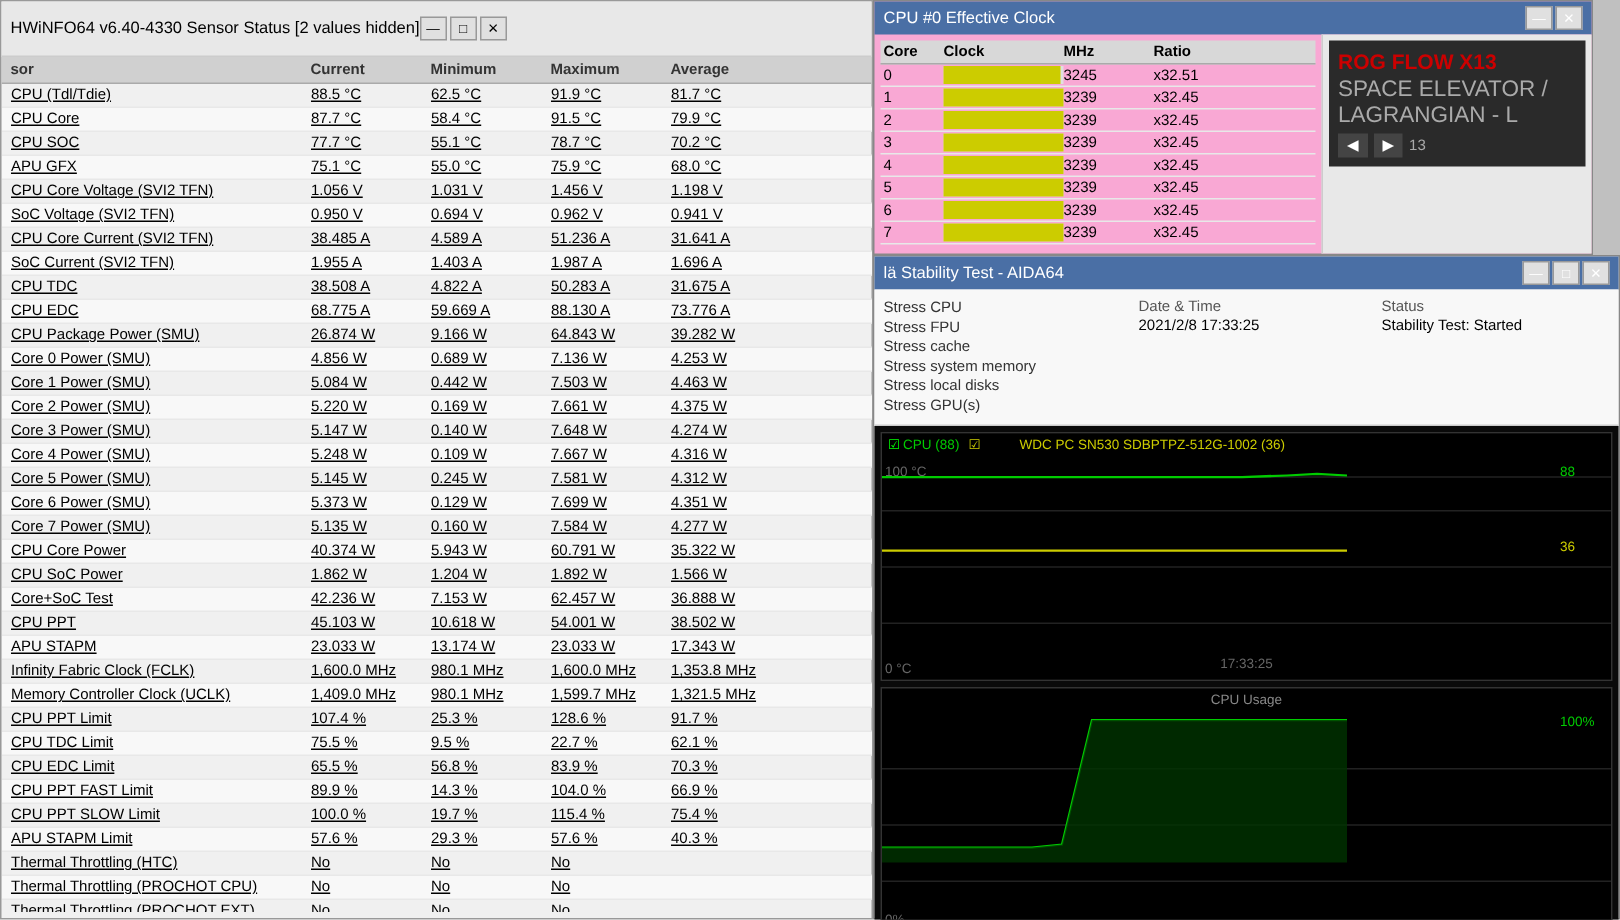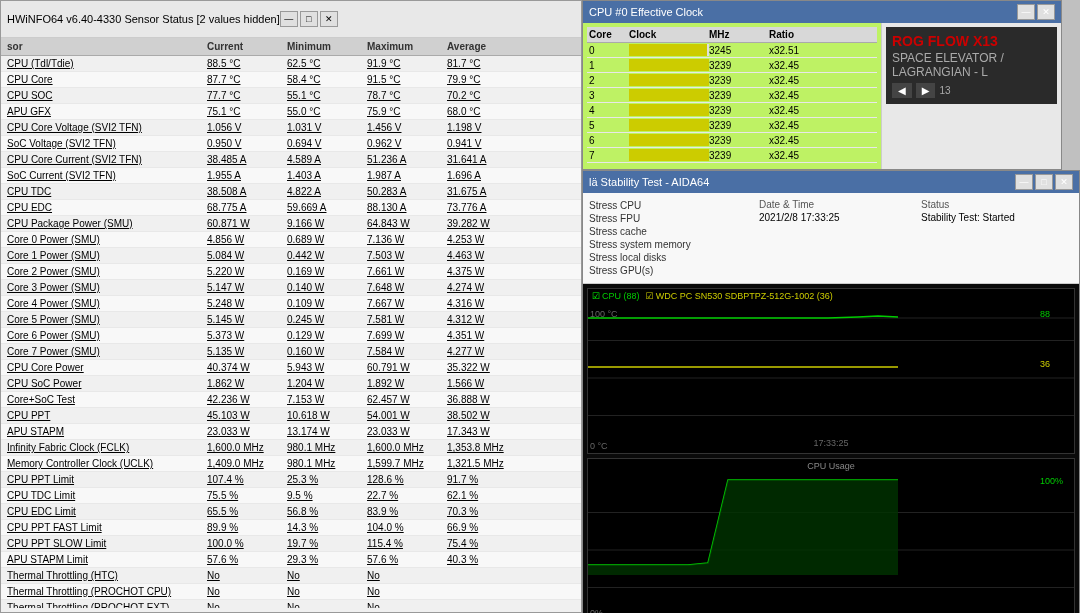--- a/index.html
+++ b/index.html
@@ -111,21 +111,21 @@
       border-bottom: 1px solid #aaa;
     }
 
     
     .cpu-clock-window {
       position: absolute;
       left: 582px;
       top: 0;
       width: 480px;
       height: 170px;
-      background: #bef264;
+      background: #f9a8d4;
       border: 1px solid #888;
     }
 
     .cpu-clock-header {
       background: #4a6fa5;
       color: white;
       padding: 3px 6px;
       font-size: 11px;
       display: flex;
       justify-content: space-between;
@@ -192,21 +192,21 @@
       margin-bottom: 4px;
     }
 
     .rog-title {
       font-size: 14px;
       font-weight: bold;
       color: #cc0000;
     }
 
     .rog-subtitle {
-      font-size: 12px;
+      font-size: 15px;
       color: #aaa;
       margin-top: 2px;
     }
 
     .rog-bottom {
       display: flex;
       align-items: center;
       margin-top: 4px;
     }
 
@@ -339,21 +339,21 @@
     }
 
     .checkbox-item {
       display: flex;
       align-items: center;
       gap: 2px;
       font-size: 9px;
     }
 
     .cb-green { color: #00cc00; }
-    .cb-yellow { color: #cccc00; }
+    .cb-yellow { color: #cccc00; margin-left: 24px; }
   </style>
 </head>
 <body>
 
 <div class="hwinfo-window">
   <div class="window-titlebar">
     <span class="titlebar-title">HWiNFO64 v6.40-4330 Sensor Status [2 values hidden]</span>
     <div class="titlebar-controls">
       <div class="titlebar-btn">—</div>
       <div class="titlebar-btn">□</div>
@@ -435,21 +435,21 @@
     </div>
           <div class="table-row-data">
       <span>CPU EDC</span>
       <span>68.775 A</span>
       <span>59.669 A</span>
       <span>88.130 A</span>
       <span>73.776 A</span>
     </div>
           <div class="table-row-data">
       <span>CPU Package Power (SMU)</span>
-      <span>60.871 W</span>
+      <span>26.874 W</span>
       <span>9.166 W</span>
       <span>64.843 W</span>
       <span>39.282 W</span>
     </div>
           <div class="table-row-data">
       <span>Core 0 Power (SMU)</span>
       <span>4.856 W</span>
       <span>0.689 W</span>
       <span>7.136 W</span>
       <span>4.253 W</span>

